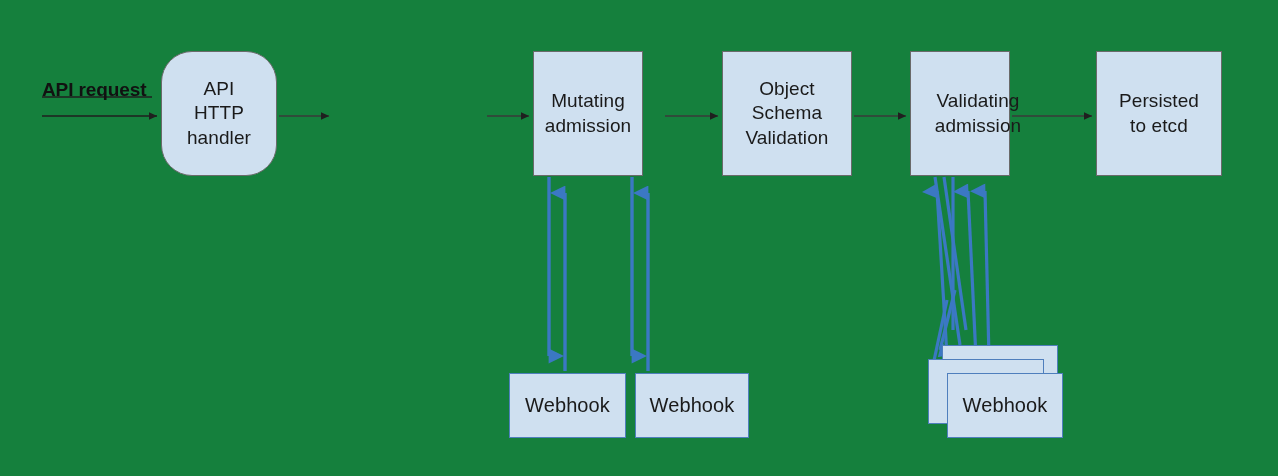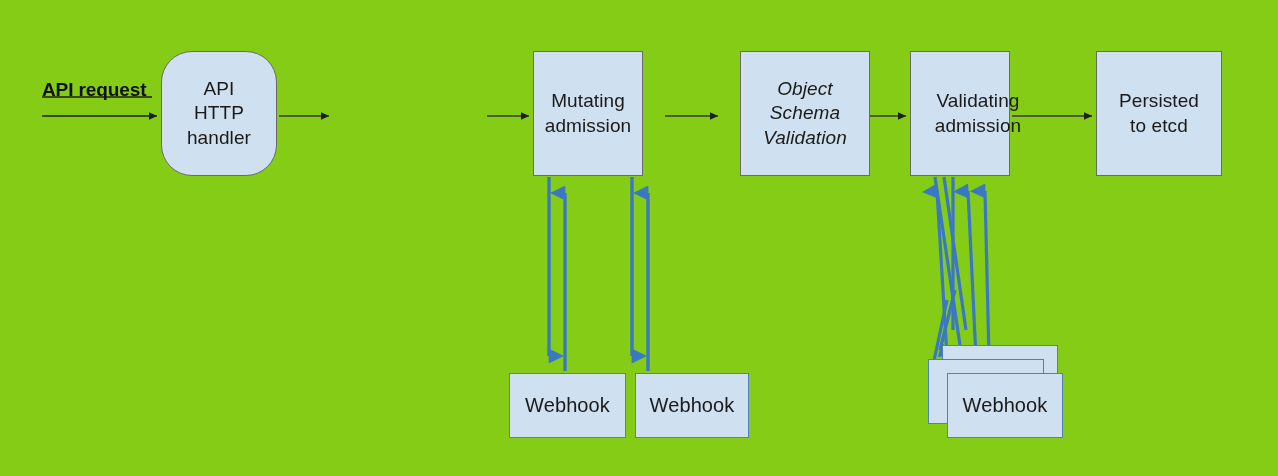--- a/index.html
+++ b/index.html
@@ -7,21 +7,21 @@
     padding: 0;
     background: #ffffff;
   }
   body {
     font-family: "Liberation Sans", sans-serif;
   }
   #canvas {
     position: relative;
     width: 1278px;
     height: 476px;
-    background: #84cc16;
+    background: #15803d;
     overflow: hidden;
   }
   #svg-layer {
     position: absolute;
     left: 0;
     top: 0;
     width: 1278px;
     height: 476px;
   }
   .node {
@@ -121,21 +121,21 @@
 HTTP
 handler</span>
   </div>
 
 
   <div class="node stage-node" style="left:533px; top:51px; width:110px; height:125px;justify-content:center;">
     <span>Mutating
 admission</span>
   </div>
 
-  <div class="node stage-node" style="left:740px; top:51px; width:130px; height:125px;font-style:italic;">
+  <div class="node stage-node" style="left:722px; top:51px; width:130px; height:125px;">
     <span>Object
 Schema
 Validation</span>
   </div>
 
   <div class="node stage-node" style="left:910px; top:51px; width:100px; height:125px;padding-left:36px;">
     <span>Validating
 admission</span>
   </div>
 

